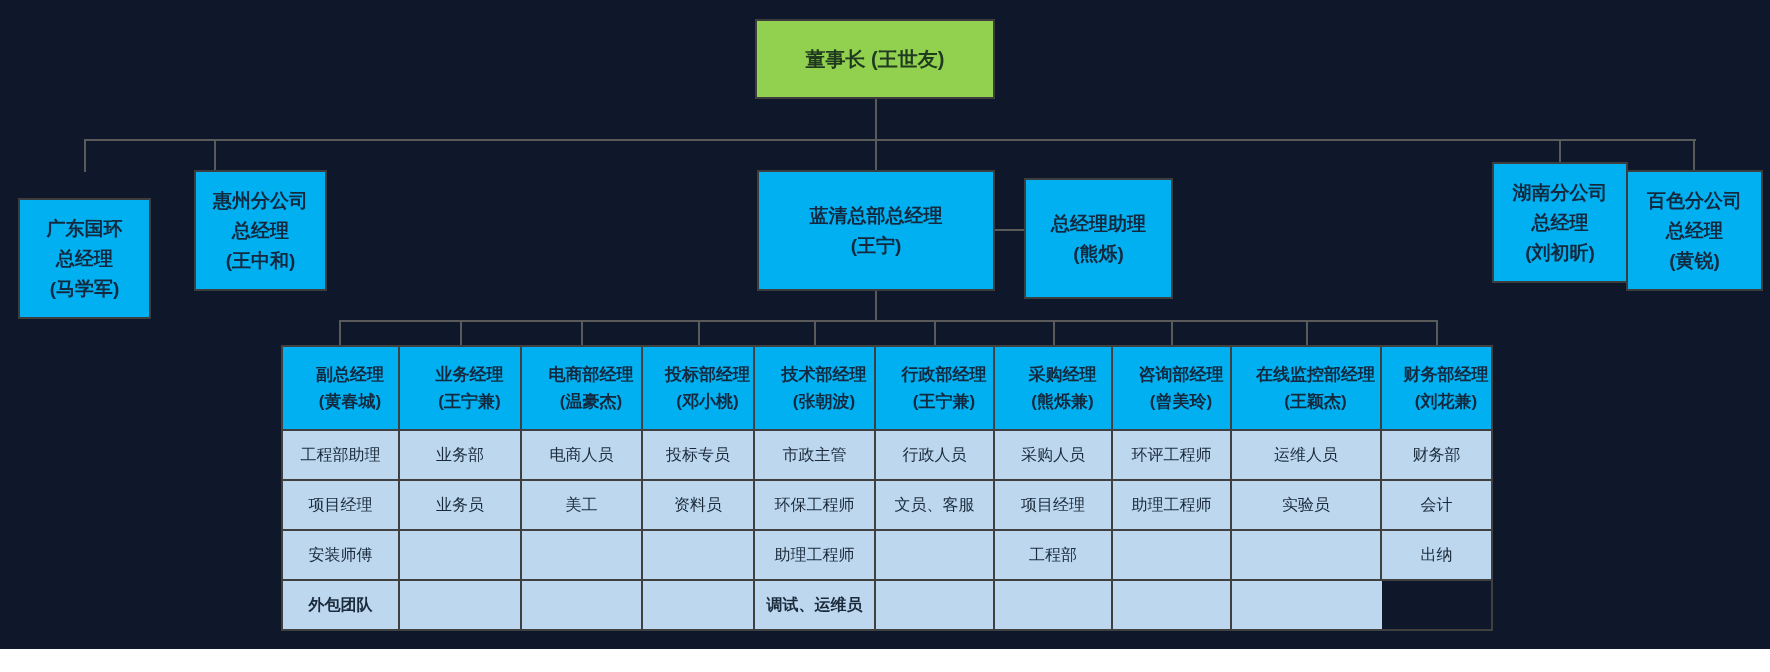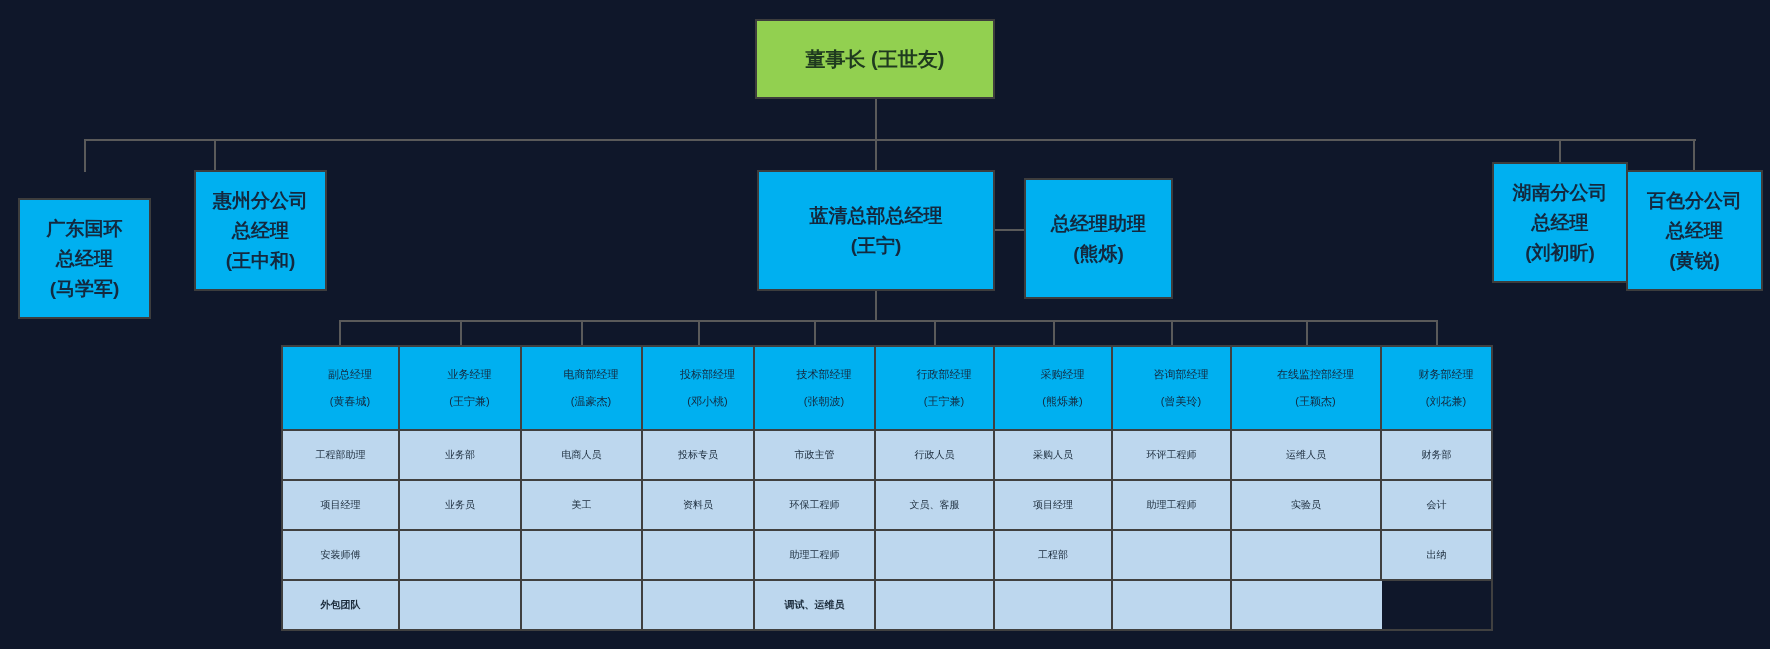--- a/index.html
+++ b/index.html
@@ -12,22 +12,22 @@
   #root-box .bl{font-size:20px;}
   .hline,.vline{position:absolute;background:#5a5a5a;}
   .hline{height:2px;}
   .vline{width:2px;}
   #dept-table{position:absolute;left:281px;top:345px;width:1212px;height:286px;
       box-sizing:border-box;border:2px solid #404040;display:grid;
       grid-template-columns:117px 122px 121px 112px 121px 119px 118px 119px 150px 109px;
       grid-template-rows:84px 50px 50px 50px 48px;}
   .hd,.cell{box-sizing:border-box;border-right:2px solid #404040;border-bottom:2px solid #404040;
       display:flex;flex-direction:column;align-items:center;justify-content:center;text-align:center;}
-  .hd{background:#00b0f0;color:#13293f;font-weight:400;font-size:11px;line-height:27px;padding-left:19px;}
-  .cell{background:#bdd7ee;color:#1a2a3a;font-weight:500;font-size:10px;white-space:nowrap;}
+  .hd{background:#00b0f0;color:#13293f;font-weight:700;font-size:17px;line-height:27px;padding-left:19px;}
+  .cell{background:#bdd7ee;color:#1a2a3a;font-weight:500;font-size:16px;white-space:nowrap;}
   .c-last{border-right:none;}
   .r-last{border-bottom:none;font-weight:bold;}
 </style>
 </head>
 <body>
 
 <div id="stage">
 
   <div class="vline" style="left:875px;top:99px;height:42px;"></div>
   <div class="hline" style="left:84px;top:139px;width:1612px;"></div>

